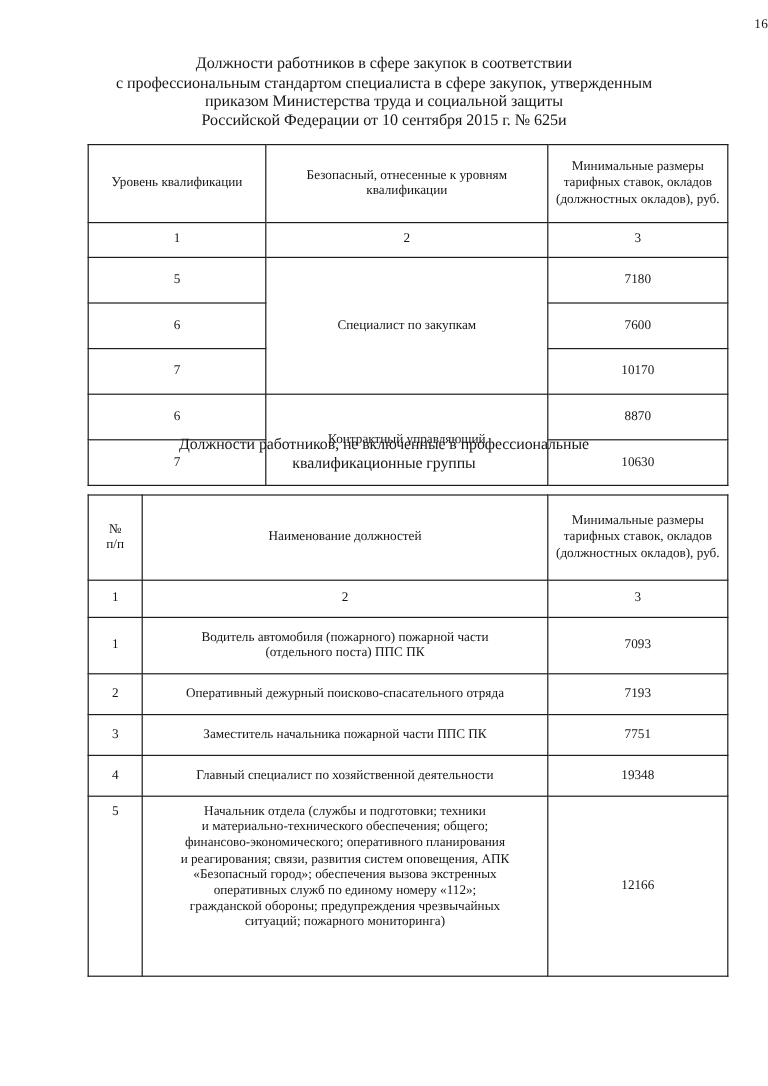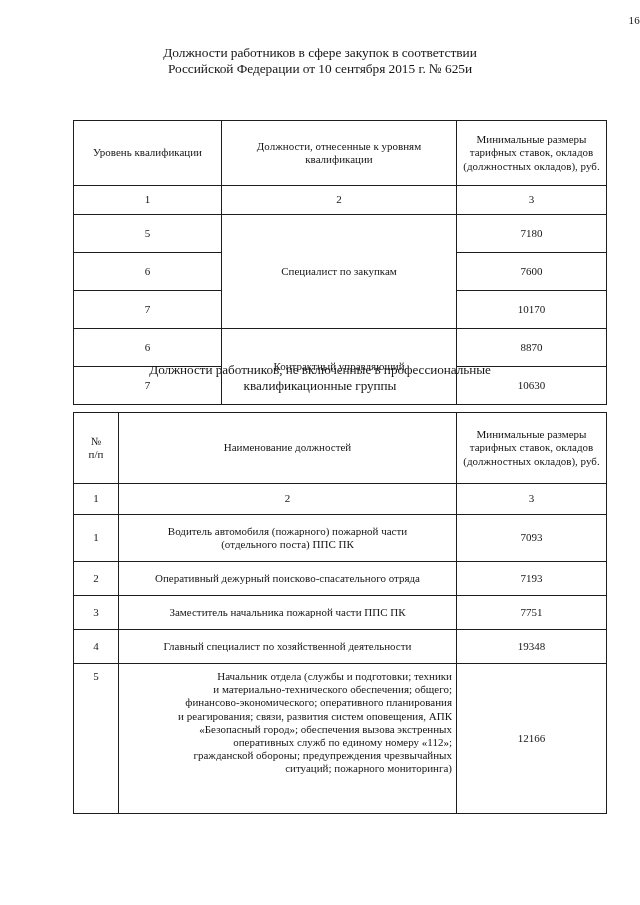--- a/index.html
+++ b/index.html
@@ -117,33 +117,35 @@
 </style>
 </head>
 <body>
 
 <div class="page">
 
   <div class="page-number">16</div>
 
   <div id="heading-one" class="doc-heading">
     <span class="ln">Должности работников в сфере закупок в соответствии</span>
+    <span class="ln">с профессиональным стандартом специалиста в сфере закупок, утвержденным</span>
+    <span class="ln">приказом Министерства труда и социальной защиты</span>
     <span class="ln">Российской Федерации от 10 сентября 2015 г. № 625и</span>
   </div>
 
   <table id="table-qualification" class="doc-table">
     <colgroup>
       <col class="c1">
         <col class="c2">
         <col class="c3">
     </colgroup>
     <tbody>
       <tr class="head-row">
         <td class="head-cell">Уровень квалификации</td>
-        <td class="head-cell">Должности, отнесенные к  уровням квалификации</td>
+        <td class="head-cell">Безопасный, отнесенные к  уровням квалификации</td>
         <td class="head-cell">Минимальные размеры тарифных ставок, окладов (должностных окладов), руб.</td>
       </tr>
       <tr class="num-row">
         <td>1</td>
         <td>2</td>
         <td>3</td>
       </tr>
 
       <tr class="body-row">
         <td>5</td>
@@ -211,21 +213,21 @@
         <td class="cell-multiline">Заместитель начальника пожарной части ППС ПК</td>
         <td class="amount">7751</td>
       </tr>
       <tr class="r4">
         <td>4</td>
         <td class="cell-multiline">Главный специалист по хозяйственной деятельности</td>
         <td class="amount">19348</td>
       </tr>
       <tr class="r5">
         <td style="vertical-align:top; padding-top:6px;">5</td>
-        <td class="cell-multiline" style="vertical-align:top; padding-top:6px;text-align:right;">Начальник отдела (службы и подготовки; техники
+        <td class="cell-multiline" style="vertical-align:top; padding-top:6px;">Начальник отдела (службы и подготовки; техники
 и материально-технического обеспечения; общего;
 финансово-экономического; оперативного планирования
 и реагирования; связи, развития систем оповещения, АПК
 «Безопасный город»; обеспечения вызова экстренных
 оперативных служб по единому номеру «112»;
 гражданской обороны; предупреждения чрезвычайных
 ситуаций; пожарного мониторинга)</td>
         <td class="amount">12166</td>
       </tr>
     </tbody>

